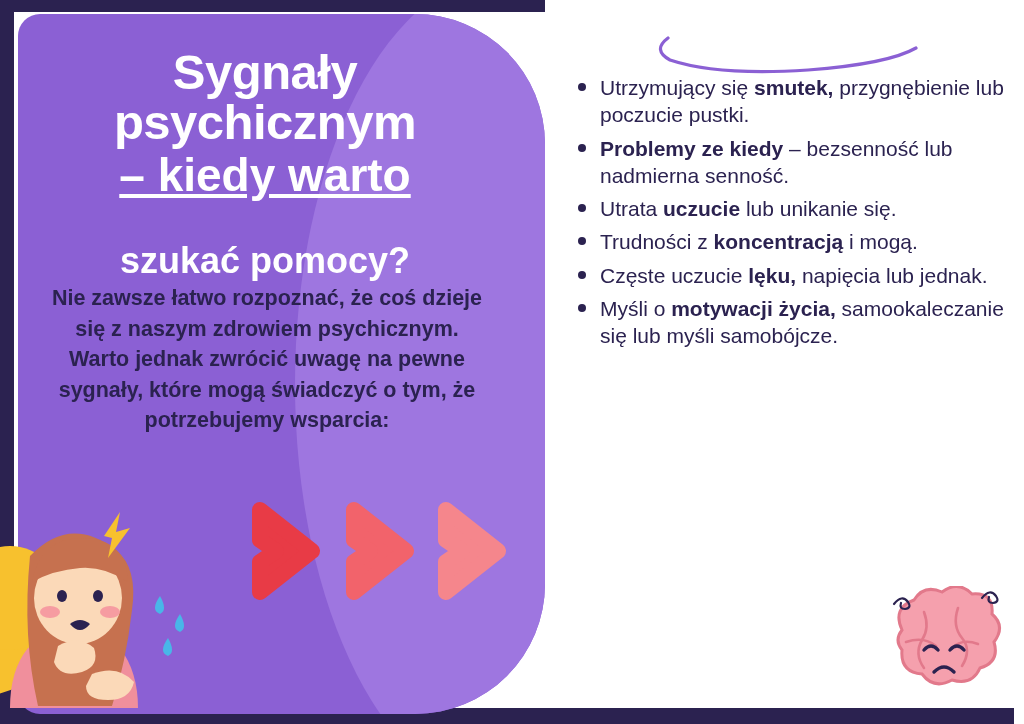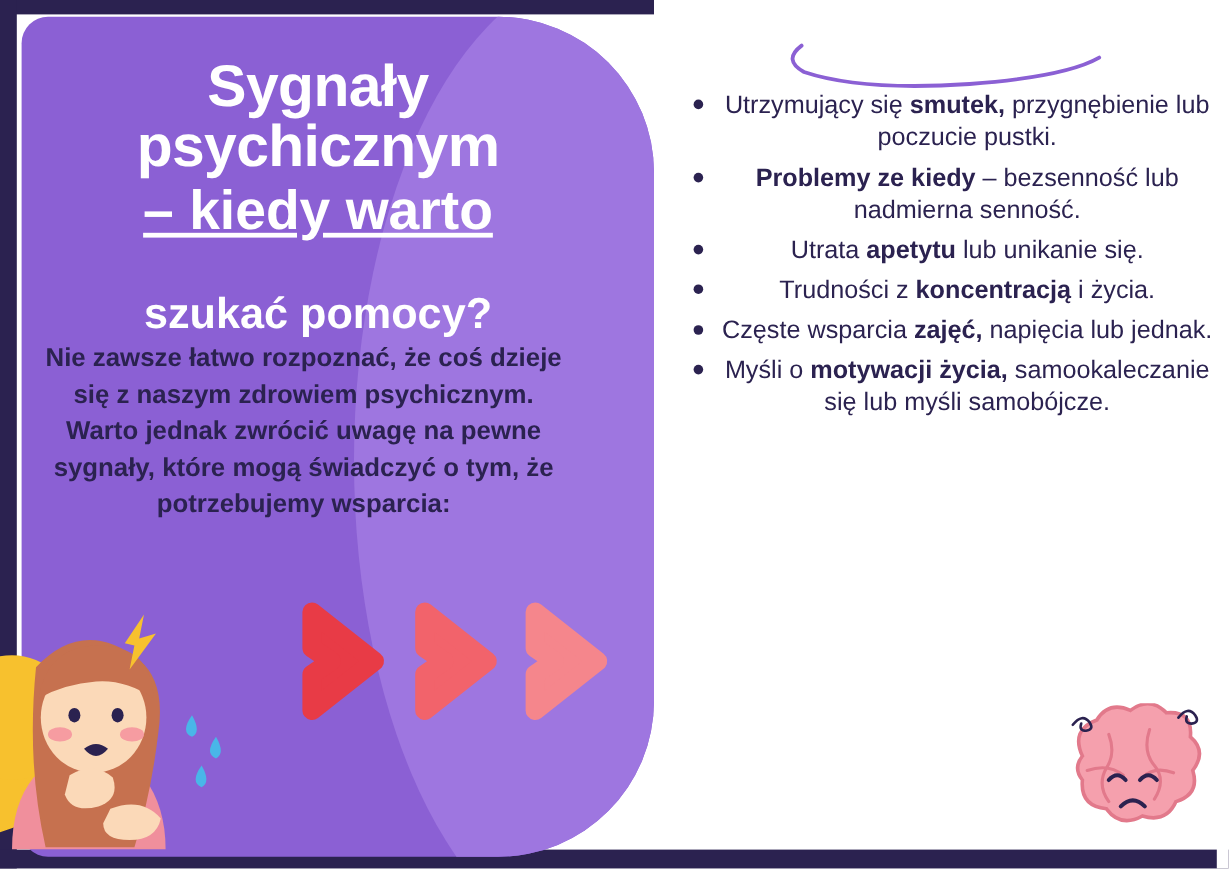--- a/index.html
+++ b/index.html
@@ -62,21 +62,21 @@
     font-weight: bold;
     line-height: 1.02;
   }
   .title .l1 { font-size: 49px; letter-spacing: -0.5px; display: block; }
   .title .l2 { font-size: 49px; letter-spacing: -0.5px; display: block; }
   .title .l3 { font-size: 46px; display: block; margin-top: 4px; text-decoration: underline; }
   .title .l4 { font-size: 36px; display: block; margin-top: 44px; }
 
   .intro {
     position: absolute;
-    left: 36px; top: 283px;
+    left: 50px; top: 283px;
     width: 434px;
     text-align: center;
     color: #2b2250;
     font-size: 21.5px;
     font-weight: bold;
     line-height: 1.42;
   }
 
   
   .chev {
@@ -99,21 +99,21 @@
   .bullets {
     position: absolute;
     left: 8px; top: 52px;
     width: 444px;
     list-style: none;
   }
   .bullets li {
     position: relative;
     padding-left: 32px;
     margin-bottom: 6px;
-    text-align: center;
+    text-align: left;
     font-size: 21px;
     line-height: 1.3;
     color: #2b2250;
   }
   .bullets li .dot {
     position: absolute;
     left: 10px; top: 9px;
     width: 8px; height: 8px;
     background: #2b2250;
     border-radius: 50%;
@@ -205,29 +205,29 @@
       <li>
         <span class="dot"></span>
         <span>Utrzymujący się </span><b>smutek,</b><span> przygnębienie lub poczucie pustki.</span>
       </li>
       <li>
         <span class="dot"></span>
         <span> </span><b>Problemy ze kiedy</b><span> – bezsenność lub nadmierna senność.</span>
       </li>
       <li>
         <span class="dot"></span>
-        <span>Utrata </span><b>apetytu</b><span> lub unikanie się.</span>
-      </li>
-      <li>
-        <span class="dot"></span>
-        <span>Trudności z </span><b>koncentracją</b><span> i życia.</span>
-      </li>
-      <li>
-        <span class="dot"></span>
-        <span>Częste wsparcia </span><b>zajęć,</b><span> napięcia lub jednak.</span>
+        <span>Utrata </span><b>uczucie</b><span> lub unikanie się.</span>
+      </li>
+      <li>
+        <span class="dot"></span>
+        <span>Trudności z </span><b>koncentracją</b><span> i mogą.</span>
+      </li>
+      <li>
+        <span class="dot"></span>
+        <span>Częste uczucie </span><b>lęku,</b><span> napięcia lub jednak.</span>
       </li>
       <li>
         <span class="dot"></span>
         <span>Myśli o </span><b>motywacji życia,</b><span> samookaleczanie się lub myśli samobójcze.</span>
       </li>
     </ul>
   </div>
 
   <div class="brain">
     <svg width="130" height="120" viewBox="0 0 130 120">

